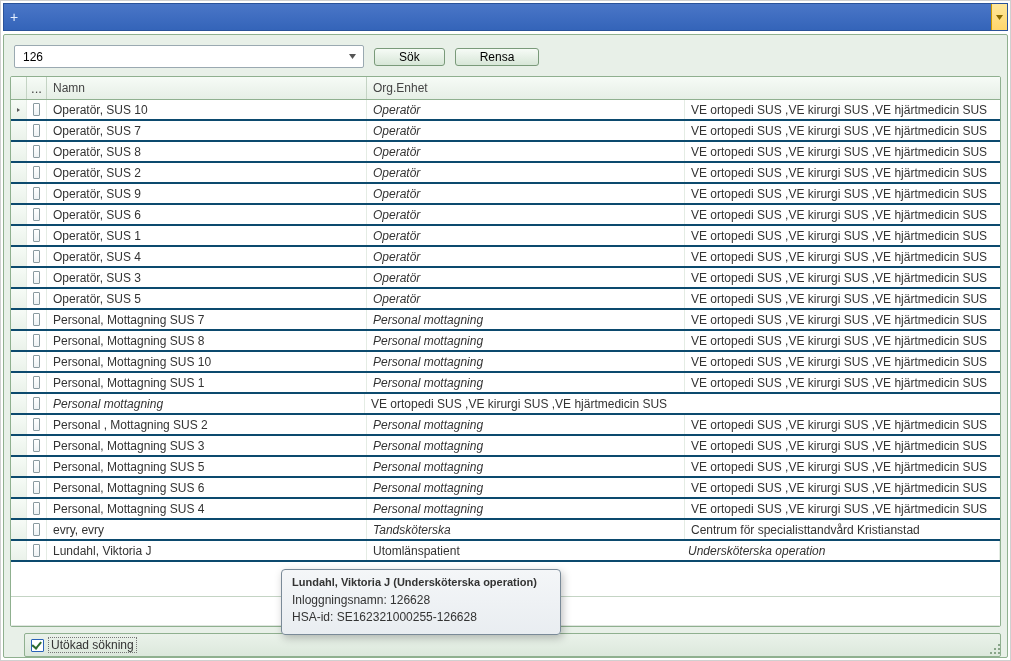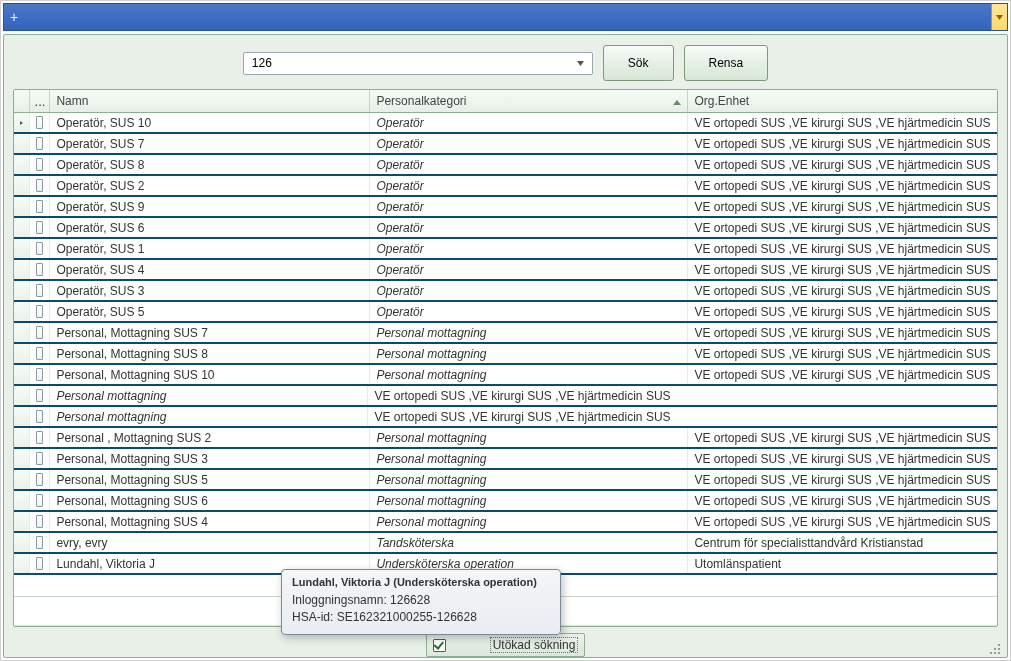--- a/index.html
+++ b/index.html
@@ -46,21 +46,20 @@
 
   .panel {
     border: 1px solid #8fb08f;
     margin-top: 3px;
     background: #e8f0e8;
     height: 624px;
     position: relative;
     border-radius: 2px;
     display: flex;
     flex-direction: column;
-    align-items: center;
   }
 
   .search-bar {
     display: flex;
     align-items: center;
     gap: 10px;
     padding: 10px 10px 8px 10px;
   }
   .combo {
     width: 350px;
@@ -76,21 +75,21 @@
   .combo .combo-arrow {
     width: 14px; height: 100%;
     display: flex; align-items: center; justify-content: center;
   }
   .combo input {
     flex: 1; border: none; outline: none;
     font: inherit; background: transparent;
     height: 100%;
   }
   .btn {
-    height: 36px;
+    height: 18px;
     min-width: 56px;
     padding: 0 24px;
     border: 1px solid #7a9a7a;
     border-radius: 3px;
     background: linear-gradient(#f6fbf6,#d7e6d7);
     font: inherit;
     cursor: pointer;
   }
 
   .grid-wrap {
@@ -173,29 +172,28 @@
   .cell.data.col-org-cell  { flex: 1; border-right: none; }
   .checkbox-vis {
     width: 13px; height: 13px;
     border: 1px solid #8a9aa0;
     background: linear-gradient(#fff,#eef2f4);
     border-radius: 1px;
   }
 
   .footer-bar {
     height: 24px;
-    margin: 6px 6px 0 6px;
+    margin: 6px 6px 0 20px;
     border: 1px solid #8fb08f;
     background: linear-gradient(#eaf2ea,#dce8dc);
     border-radius: 2px;
     display: flex;
     align-items: center;
     padding: 0 6px;
     position: relative;
-    gap: 40px;
   }
   .footer-real-check {
     width: 13px; height: 13px;
     border: 1px solid #2a62b8;
     background: #fff;
     border-radius: 1px;
     display: flex; align-items: center; justify-content: center;
     margin-right: 4px;
   }
   .footer-real-check::after {
@@ -260,28 +258,20 @@
       </div>
       <button class="btn">Sök</button>
       <button class="btn">Rensa</button>
     </div>
 
     <div class="grid-wrap">
       <div class="grid-head">
         <div class="hcell col-arrow"></div>
         <div class="hcell col-check">...</div>
         <div class="hcell col-name">Namn</div>
-        <div class="hcell col-cat">
-          <span>Personalkategori</span>
-          <span class="sort-indicator">
-            <svg width="8" height="5" viewBox="0 0 8 5">
-                <path d="M4 0 L8 5 L0 5 Z" fill="#6a8a6a"></path>
-              </svg>
-          </span>
-        </div>
         <div class="hcell col-org">Org.Enhet</div>
       </div>
 
       <div class="grid-body" id="grid-body">
           <div class="row">
             <div class="cell col-arrow-cell">
               <svg width="6" height="8" viewBox="0 0 6 8">
                 <path d="M0 0 L6 4 L0 8 Z" fill="#555"></path>
               </svg>
             </div>
@@ -398,20 +388,21 @@
             </div>
             <div class="cell data col-name-cell">Personal, Mottagning SUS 10</div>
             <div class="cell data col-cat-cell">Personal mottagning</div>
             <div class="cell data col-org-cell">VE ortopedi SUS ,VE kirurgi SUS ,VE hjärtmedicin SUS</div>
           </div>
           <div class="row">
             <div class="cell col-arrow-cell"></div>
             <div class="cell col-check-cell">
               <div class="checkbox-vis"></div>
             </div>
+            <div class="cell data col-name-cell">Personal, Mottagning SUS 1</div>
             <div class="cell data col-cat-cell">Personal mottagning</div>
             <div class="cell data col-org-cell">VE ortopedi SUS ,VE kirurgi SUS ,VE hjärtmedicin SUS</div>
           </div>
           <div class="row">
             <div class="cell col-arrow-cell"></div>
             <div class="cell col-check-cell">
               <div class="checkbox-vis"></div>
             </div>
             <div class="cell data col-cat-cell">Personal mottagning</div>
             <div class="cell data col-org-cell">VE ortopedi SUS ,VE kirurgi SUS ,VE hjärtmedicin SUS</div>
@@ -469,22 +460,22 @@
             <div class="cell data col-name-cell">evry, evry</div>
             <div class="cell data col-cat-cell">Tandsköterska</div>
             <div class="cell data col-org-cell">Centrum för specialisttandvård Kristianstad</div>
           </div>
           <div class="row">
             <div class="cell col-arrow-cell"></div>
             <div class="cell col-check-cell">
               <div class="checkbox-vis"></div>
             </div>
             <div class="cell data col-name-cell">Lundahl, Viktoria J</div>
+            <div class="cell data col-org-cell">Utomlänspatient</div>
             <div class="cell data col-cat-cell">Undersköterska operation</div>
-            <div class="cell data col-org-cell">Utomlänspatient</div>
           </div>
         </div>
 
       <div class="grid-gap"></div>
     </div>
 
     <div class="footer-bar">
       <div class="footer-real-check"></div>
       <span class="footer-label">Utökad sökning</span>
     </div>

